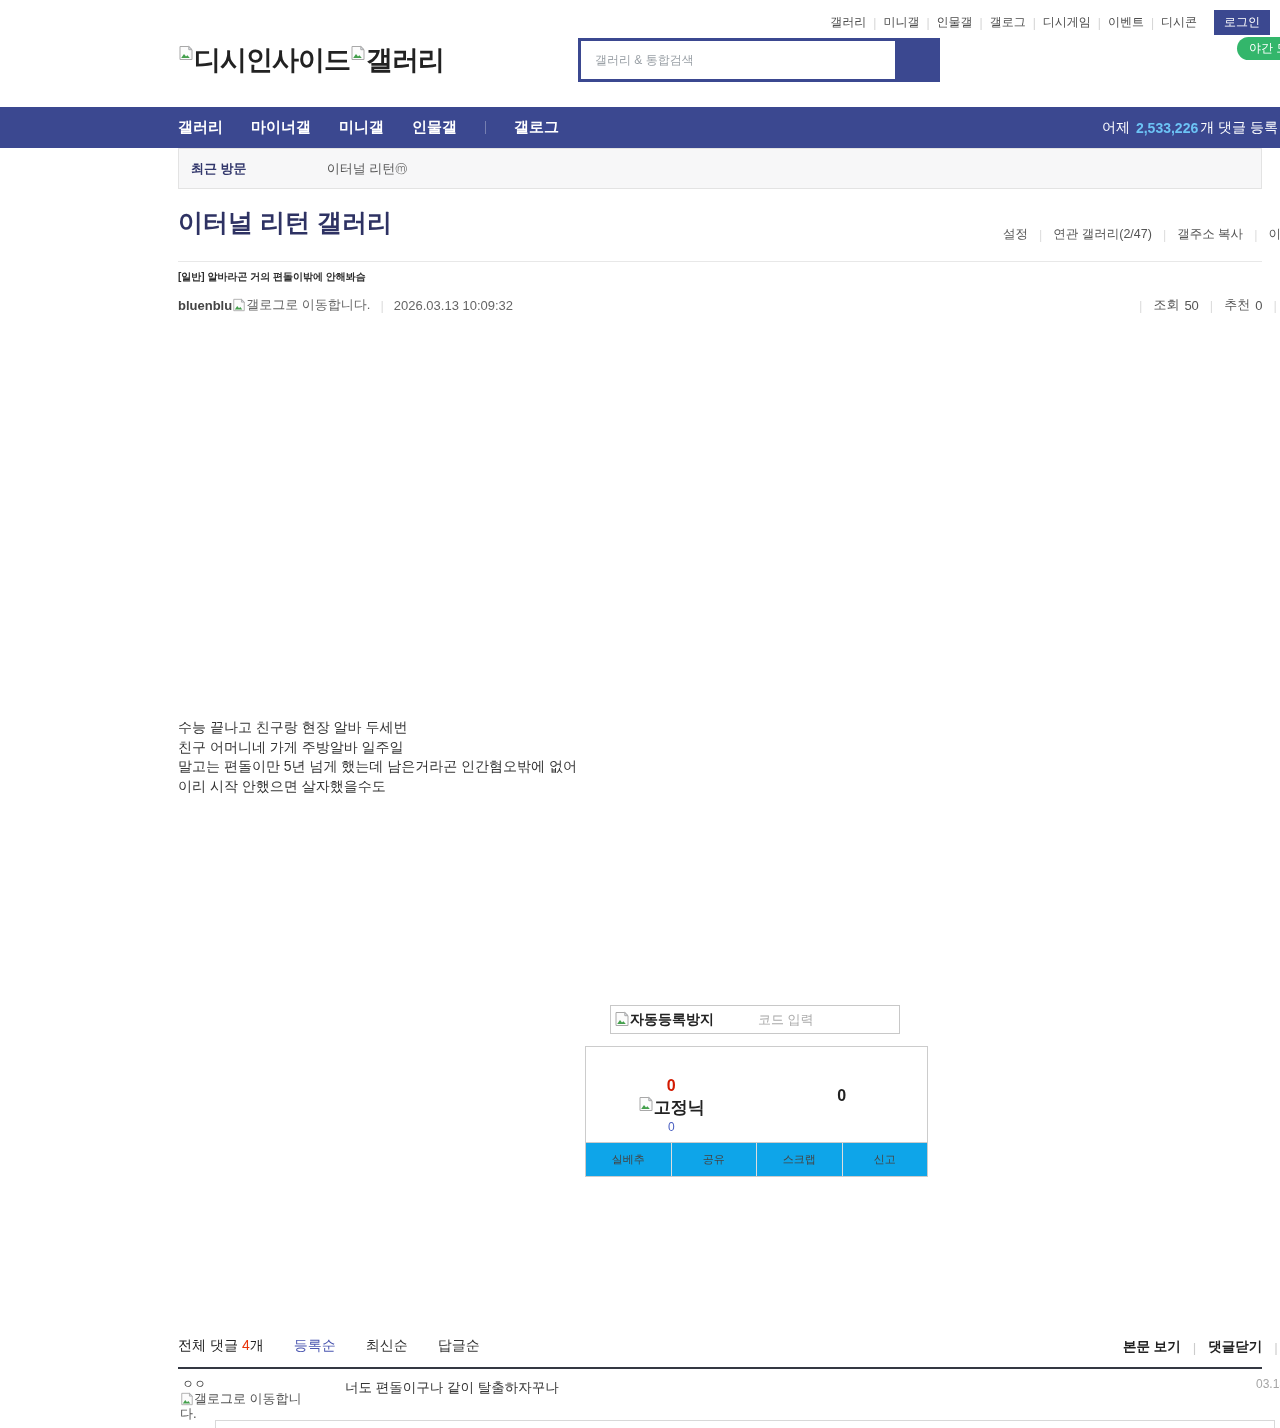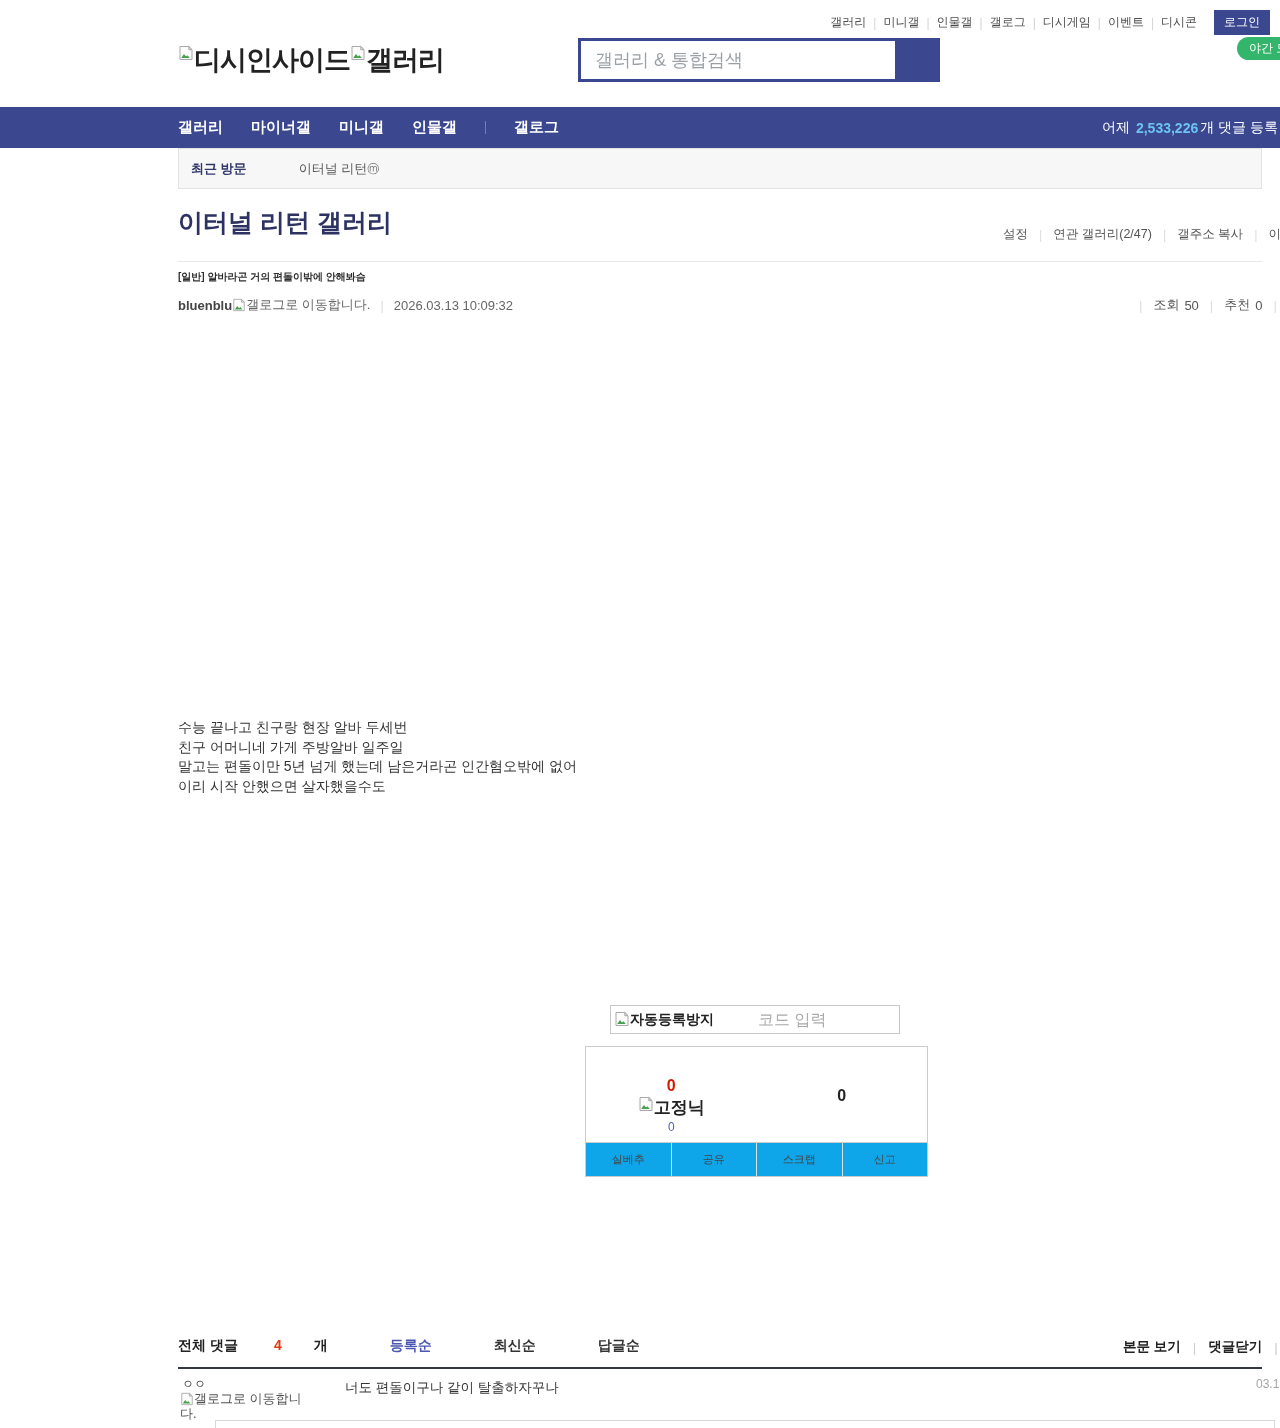--- a/index.html
+++ b/index.html
@@ -16,37 +16,37 @@
   .night-pill { position:absolute; top:37px; left:1237px; width:80px; height:23px; border-radius:12px; background:#33b66b; color:#fff; font-size:12px; line-height:23px; padding-left:12px; overflow:hidden; white-space:nowrap; cursor:pointer; }
 
   
   .logo { position:absolute; top:42px; left:178px; display:flex; align-items:flex-start; font-size:27px; font-weight:700; color:#222; letter-spacing:-1px; cursor:pointer; }
   .logo .bimg { margin-top:3px; }
 
   .bimg { display:inline-block; flex:0 0 auto; }
 
   
   .search-box { position:absolute; top:38px; left:578px; width:362px; height:44px; display:flex; }
-  .search-input { flex:1; border:3px solid #3b4890; border-right:none; padding-left:14px; font-size:18px; color:#333; outline:none; font-family:"Liberation Sans", sans-serif; }
+  .search-input { flex:1; border:3px solid #3b4890; border-right:none; padding-left:14px; font-size:12px; color:#333; outline:none; font-family:"Liberation Sans", sans-serif; }
   .search-input::placeholder { color:#9aa0a6; }
   .search-btn { width:45px; background:#3b4890; border:none; cursor:pointer; }
 
   
   .navbar { position:absolute; top:107px; left:0; width:1280px; height:41px; background:#3b4890; }
   .nav-items { position:absolute; left:178px; top:0; height:41px; display:flex; align-items:center; gap:28px; font-size:15px; font-weight:700; color:#fff; }
   .nav-item { cursor:pointer; }
   .nav-item.active { color:#ffffff; }
   .nav-divider { width:1px; height:13px; background:rgba(255,255,255,.3); }
   .nav-right { position:absolute; right:2px; top:0; height:41px; display:flex; align-items:center; font-size:14px; color:#fff; white-space:nowrap; }
   .nav-right b { color:#6cc3f5; margin:0 2px; font-weight:700; }
 
   
   .breadcrumb { position:absolute; top:148px; left:178px; width:1084px; height:41px; background:#f7f7f8; border:1px solid #e3e3e3; display:flex; align-items:center; }
   .bc-label { margin-left:12px; font-size:13px; font-weight:700; color:#32376b; }
-  .bc-gallery { margin-left:52px; font-size:13px; color:#555; cursor:pointer;text-align:center; }
+  .bc-gallery { margin-left:80px; font-size:13px; color:#555; cursor:pointer;text-align:center; }
   .bc-badge { font-size:12px; color:#777; }
 
   
   .gal-title { position:absolute; top:206px; left:178px; font-size:25px; font-weight:700; color:#2e3263; cursor:pointer; }
   .gal-links { position:absolute; top:226px; left:1003px; display:flex; align-items:center; gap:11px; white-space:nowrap; font-size:12.5px; color:#555; }
   .gal-links .sep { color:#ddd; }
   .gal-links .glnk { cursor:pointer; }
   .hdr-line { position:absolute; top:261px; left:178px; width:1084px; height:1px; background:#e8e8e8; }
 
   
@@ -58,39 +58,39 @@
   .post-stats { position:absolute; top:294px; left:1128px; height:22px; display:flex; align-items:center; font-size:13px; color:#555; white-space:nowrap; }
   .post-stats .sep { color:#ddd; margin:0 11px; }
   .stat-gap { display:inline-block; width:5px; }
 
   
   .post-body { position:absolute; top:718px; left:178px; font-size:14px; color:#333; line-height:19.7px; }
 
   
   .captcha { position:absolute; top:1005px; left:610px; width:290px; height:29px; border:1px solid #c8c8c8; display:flex; align-items:center; background:#fff; }
   .captcha-alt { display:flex; align-items:flex-start; margin-left:3px; font-size:14px; font-weight:700; color:#222; }
-  .captcha-input { flex:1; border:none; outline:none; font-size:16px; padding-left:44px; color:#333; min-width:0; font-family:"Liberation Sans", sans-serif; }
+  .captcha-input { flex:1; border:none; outline:none; font-size:13px; padding-left:44px; color:#333; min-width:0; font-family:"Liberation Sans", sans-serif; }
   .captcha-input::placeholder { color:#aaa; }
 
   
   .vote-box { position:absolute; top:1046px; left:585px; width:343px; height:131px; border:1px solid #ccc; background:#fff; }
   .vote-top { position:relative; height:95px; }
   .vote-col { position:absolute; top:0; width:50%; height:100%; text-align:center; }
   .vote-col.up { left:0; }
   .vote-col.down { right:0; }
   .vote-num-up { margin-top:30px; font-size:16px; font-weight:700; color:#d31900; }
   .vote-name { display:flex; justify-content:center; align-items:flex-start; margin-top:1px; font-size:17px; font-weight:700; color:#222; }
   .vote-sub { margin-top:1px; font-size:12px; color:#4a5fc1; }
   .vote-num-down { margin-top:40px; font-size:16px; font-weight:700; color:#222; }
   .vote-actions { display:flex; height:34px; border-top:1px solid #ccc; }
   .vote-action { flex:1; display:flex; align-items:center; justify-content:center; font-size:11px; color:#444; border-left:1px solid #ddd; cursor:pointer; background:#0ea5e9; }
   .vote-action:first-child { border-left:none; }
 
   
-  .cmt-header { position:absolute; top:1337px; left:178px; display:flex; align-items:flex-start; font-size:14px; font-weight:700; color:#222;gap:32px; }
+  .cmt-header { position:absolute; top:1337px; left:178px; display:flex; align-items:flex-start; font-size:14px; font-weight:400; color:#222; }
   .cmt-count { color:#e8340b; margin-left:4px; }
   .cmt-sort { margin-left:30px; cursor:pointer; color:#333; }
   .cmt-sort.active { color:#4a56b0; }
   .cmt-right { position:absolute; top:1338px; left:1123px; display:flex; align-items:center; gap:12px; white-space:nowrap; font-size:13.5px; font-weight:700; color:#222;justify-content:space-between; }
   .cmt-right .sep { color:#ccc; font-weight:400; }
   .cmt-right .clnk { cursor:pointer; }
   .cmt-topline { position:absolute; top:1367px; left:178px; width:1084px; height:2px; background:#343842; }
 
   .cmt-item { position:absolute; top:1374px; left:178px; width:1084px; }
   .cmt-author { position:absolute; left:4px; top:2px; font-size:12px; color:#333; cursor:pointer; }

